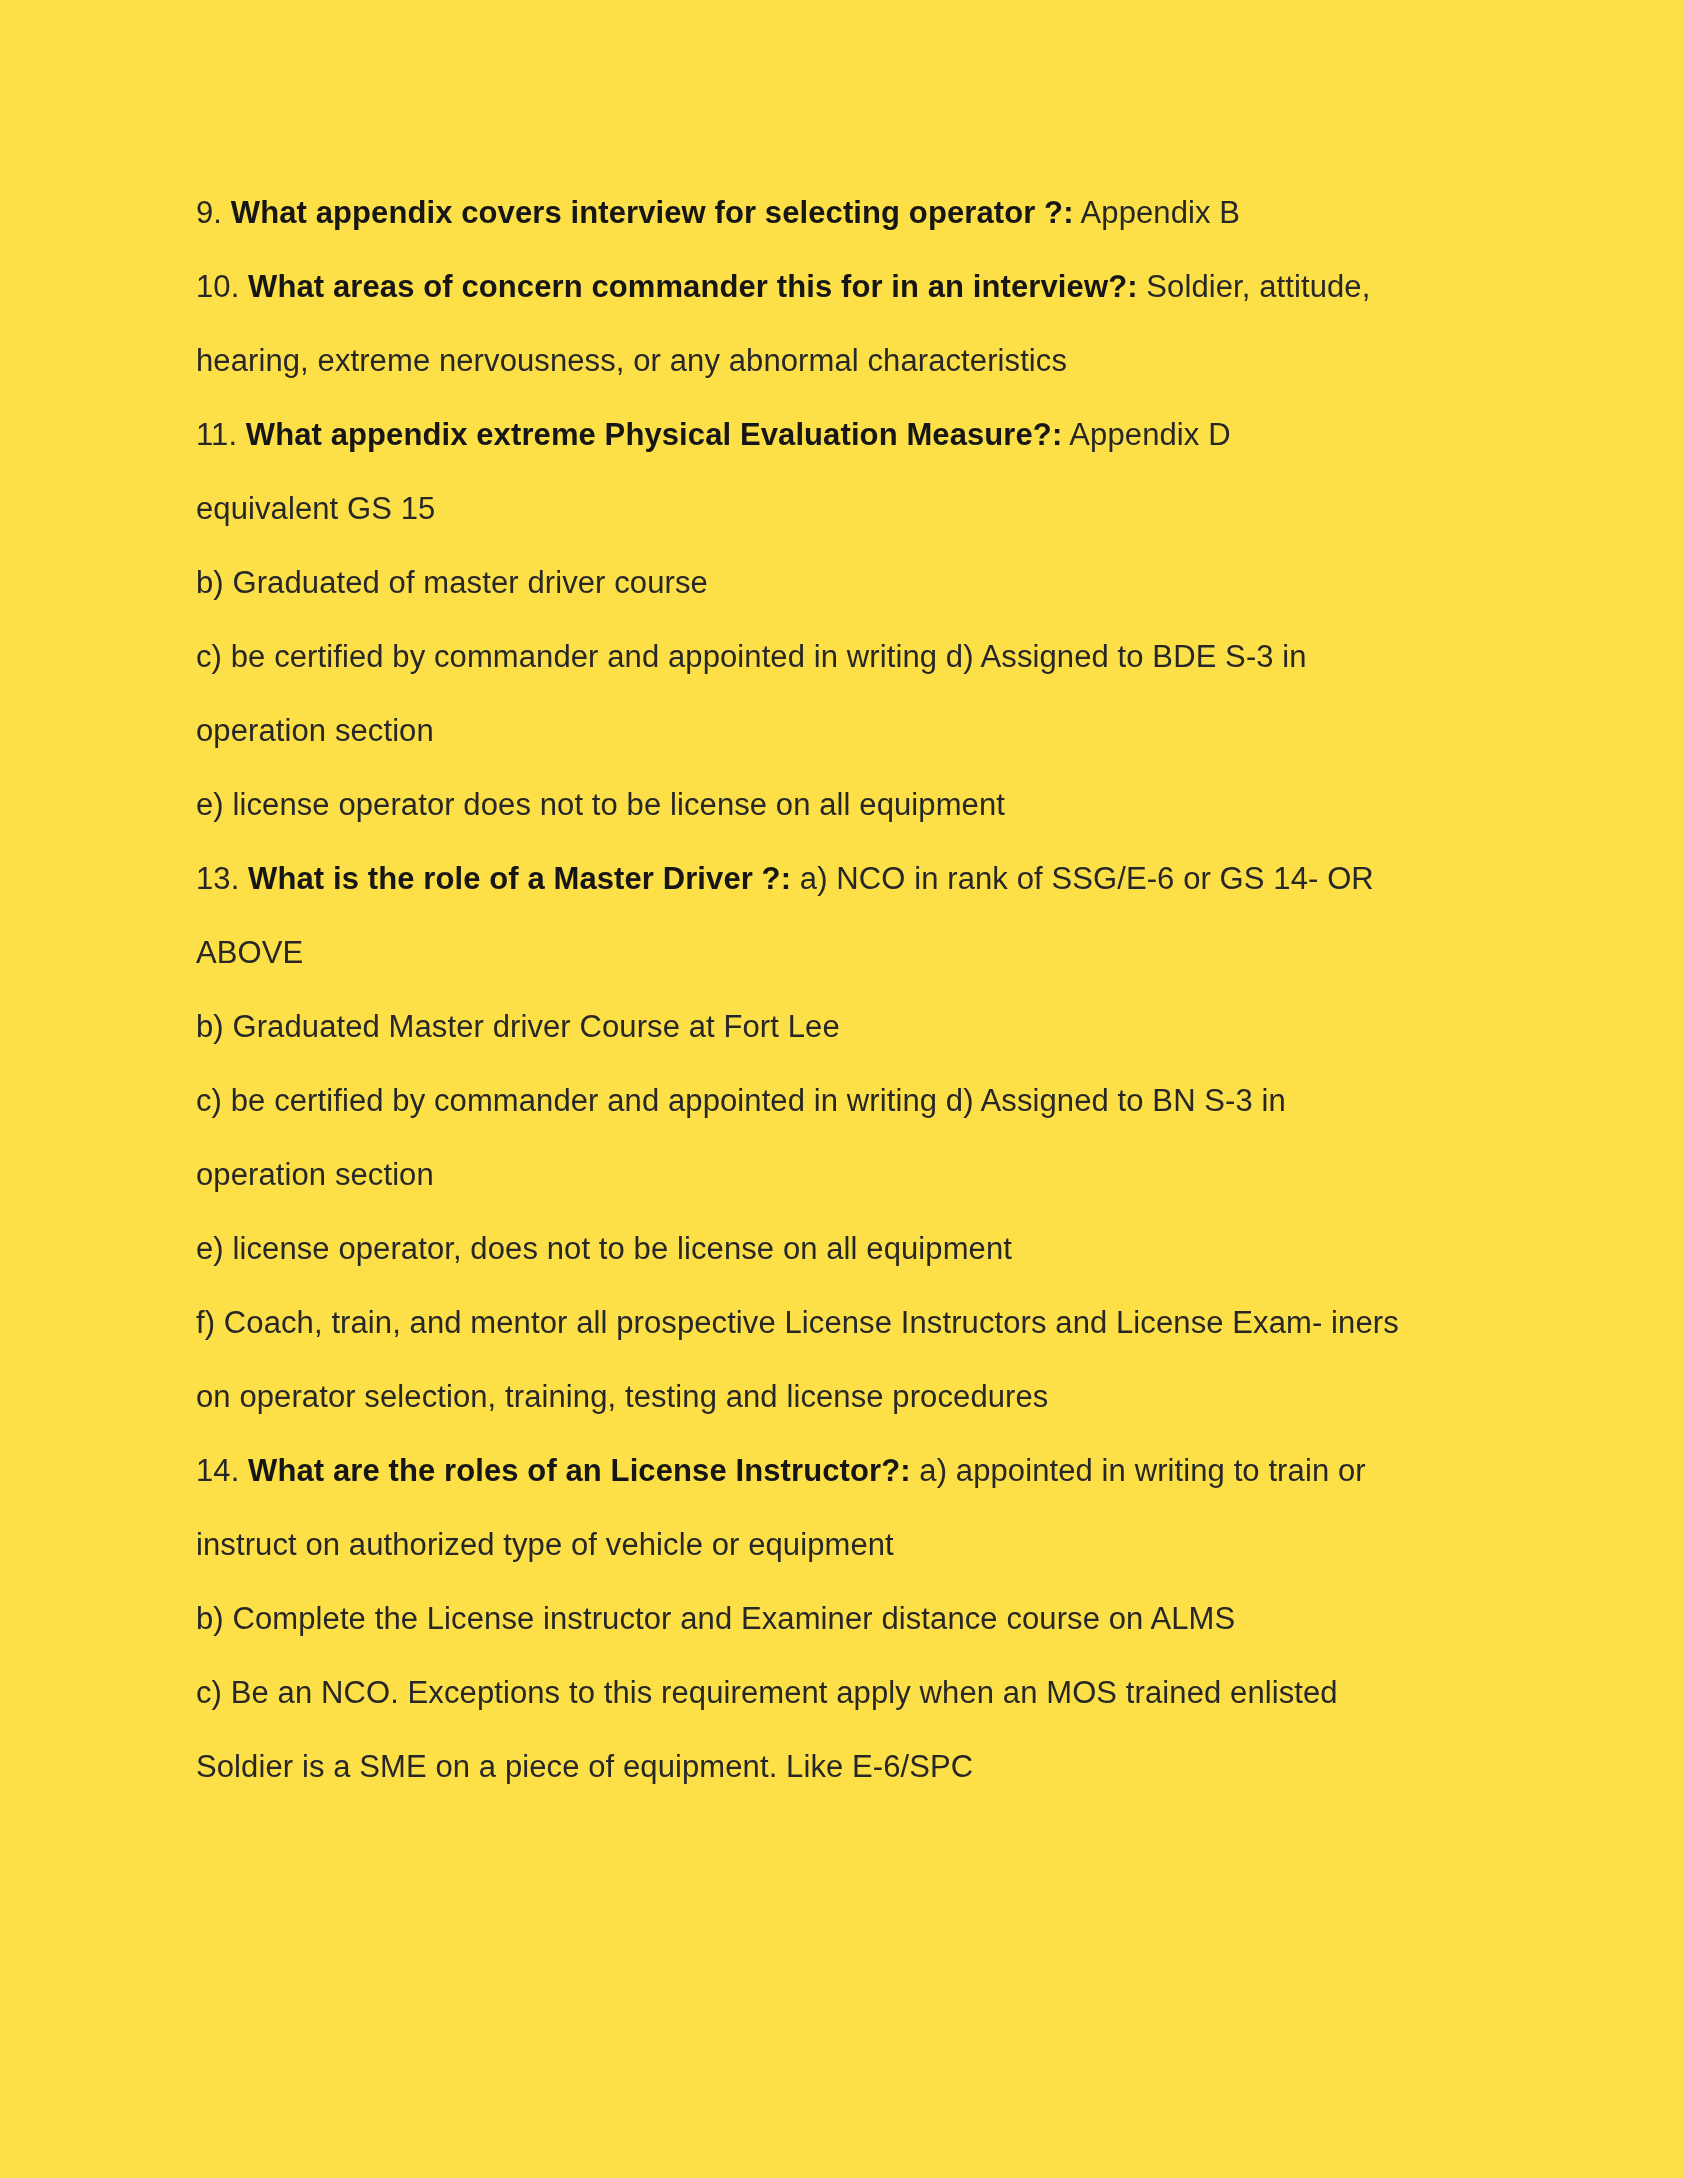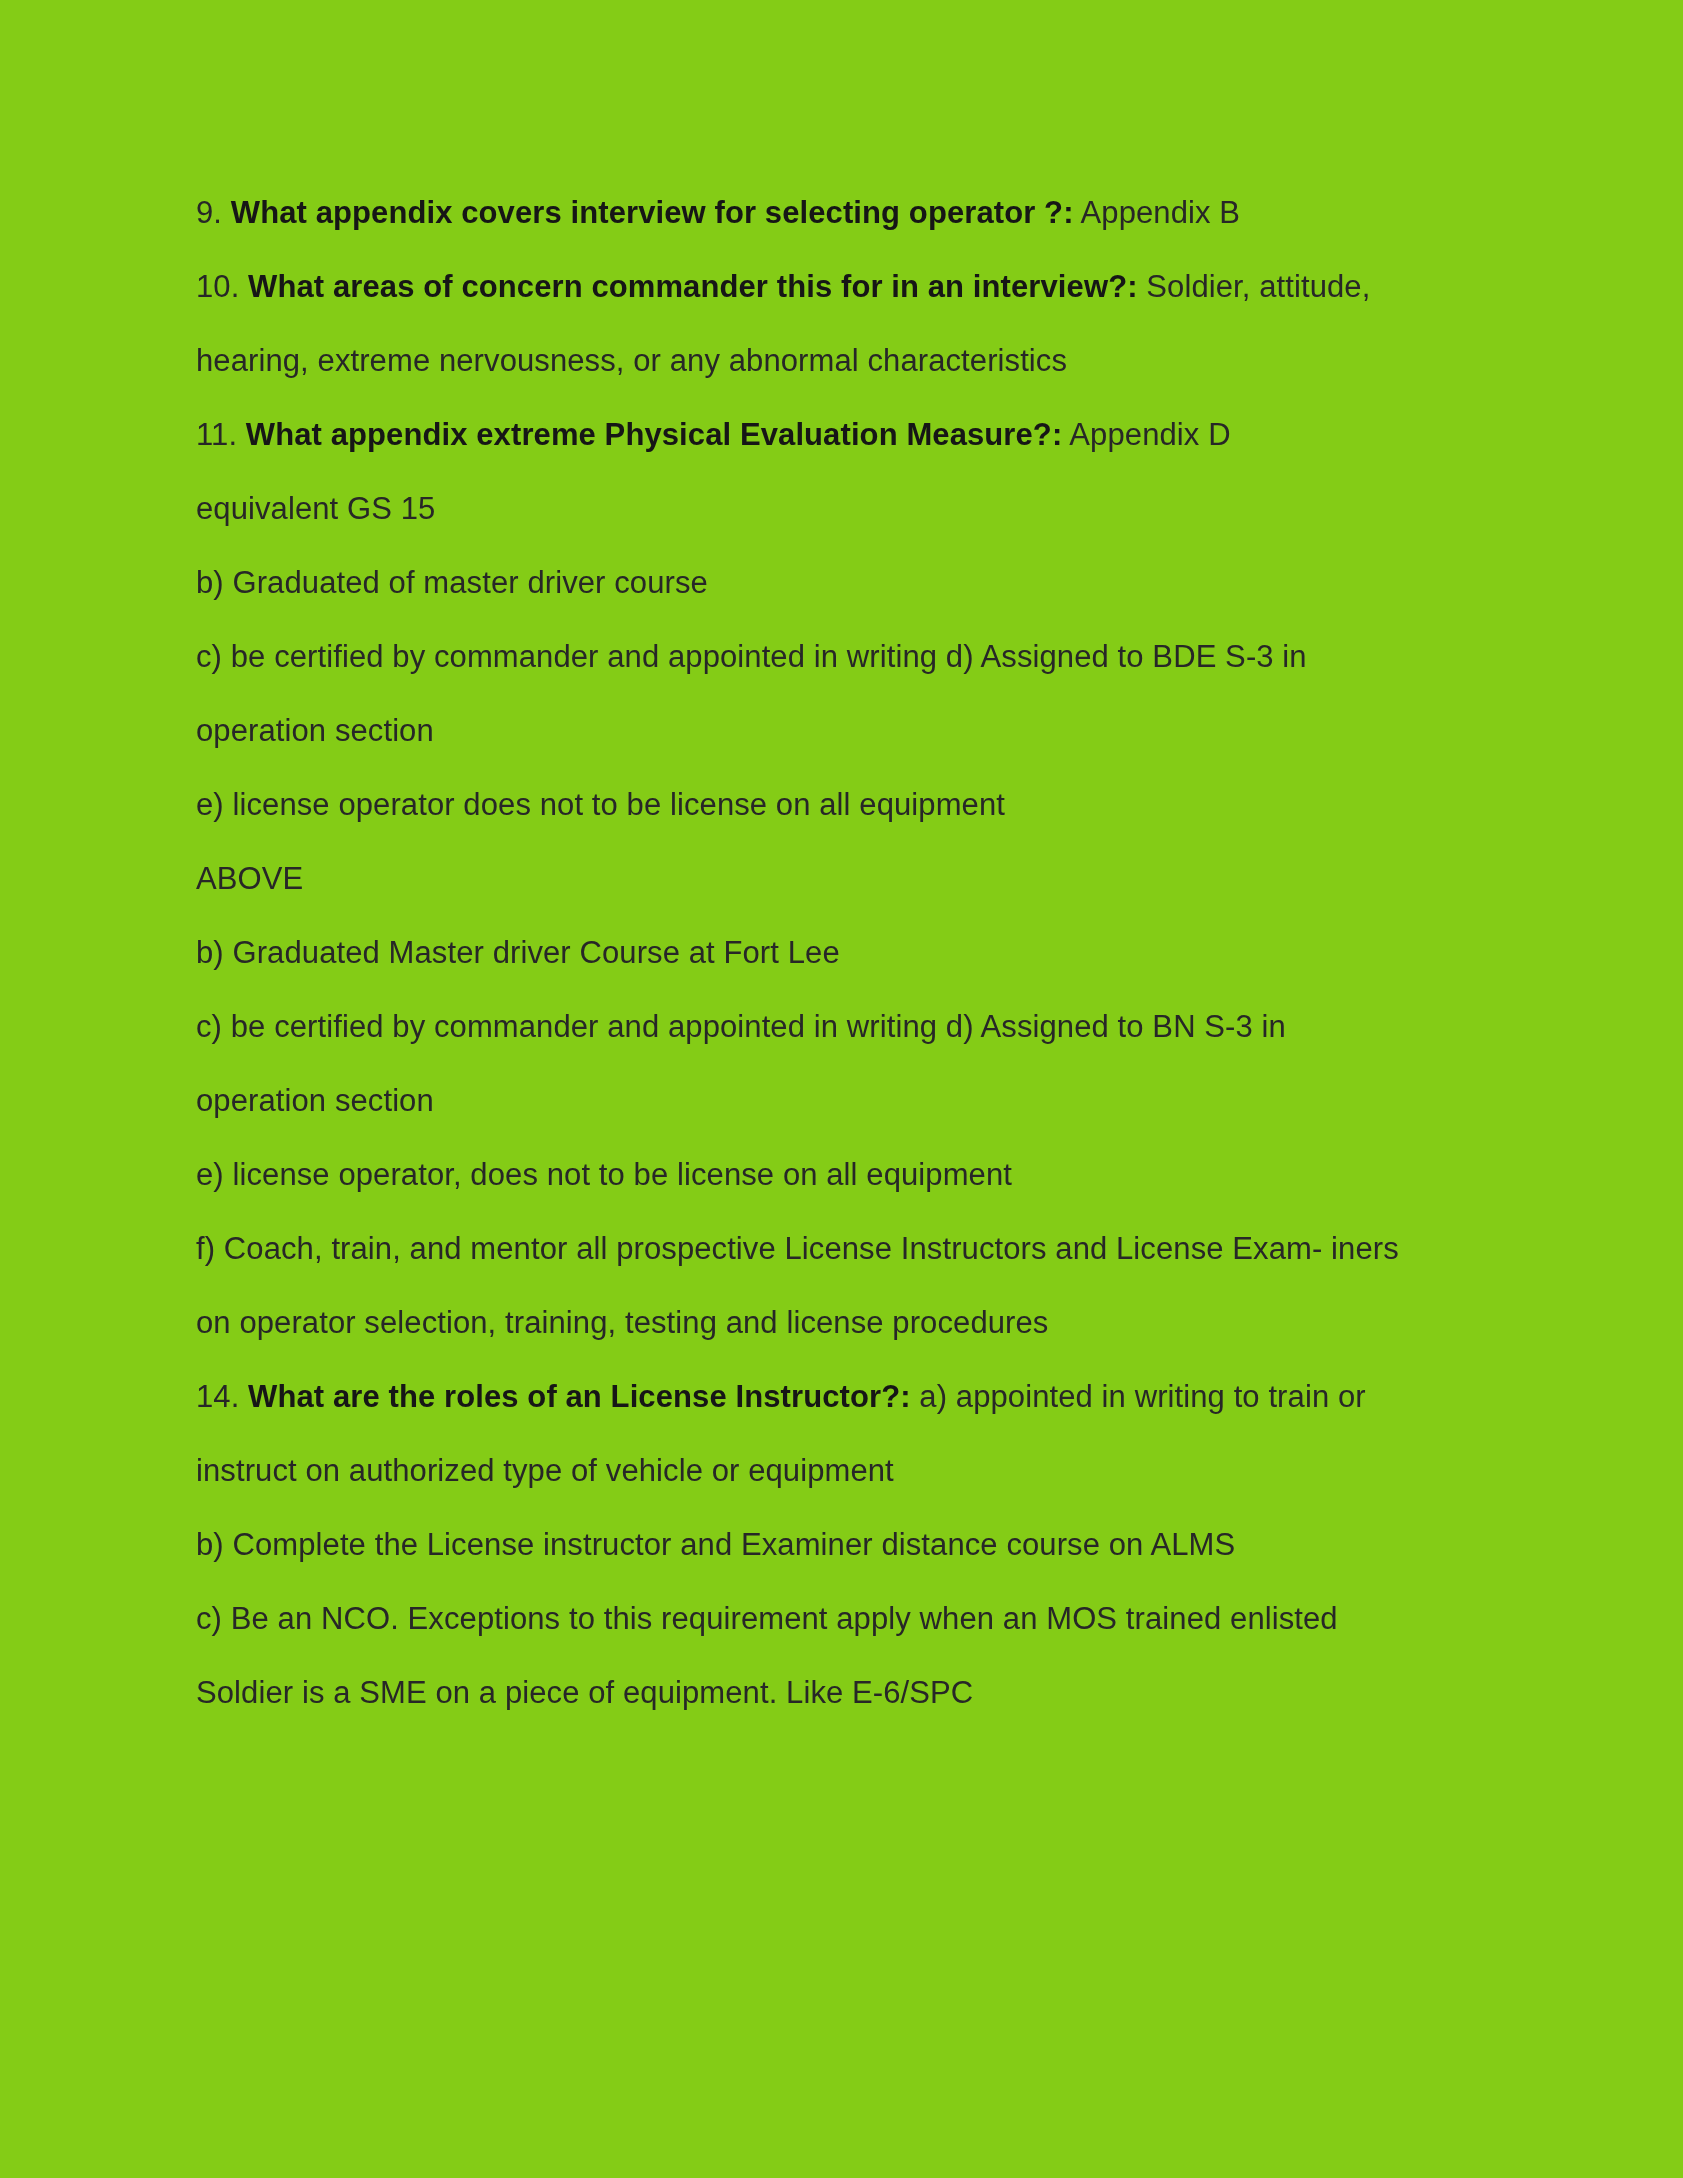--- a/index.html
+++ b/index.html
@@ -15,21 +15,21 @@
     font-family: "Liberation Sans", sans-serif;
     color: #272727;
     overflow: hidden;
   }
   .page {
     position: absolute;
     top: 0;
     left: 0;
     width: 1683px;
     height: 2178px;
-    background: #84cc16;
+    background: #fde047;
   }
   .content {
     position: absolute;
     left: 196px;
     top: 176px;
     width: 1307px;
   }
   .line {
     font-size: 31px;
     line-height: 74px;
@@ -56,20 +56,21 @@
   <div class="content" id="doc-body">
       <div class="line"><span class="num">9. </span><span class="q">What appendix covers interview for selecting operator ?:</span><span class="a"> Appendix B</span></div>
       <div class="line"><span class="num">10. </span><span class="q">What areas of concern commander this for in an interview?:</span><span class="a"> Soldier, attitude,</span></div>
       <div class="line"><span class="a">hearing, extreme nervousness, or any abnormal characteristics</span></div>
       <div class="line"><span class="num">11. </span><span class="q">What appendix extreme Physical Evaluation Measure?:</span><span class="a"> Appendix D</span></div>
       <div class="line"><span class="a">equivalent GS 15</span></div>
       <div class="line"><span class="a">b) Graduated of master driver course</span></div>
       <div class="line"><span class="a">c) be certified by commander and appointed in writing d) Assigned to BDE S-3 in</span></div>
       <div class="line"><span class="a">operation section</span></div>
       <div class="line"><span class="a">e) license operator does not to be license on all equipment</span></div>
+      <div class="line"><span class="num">13. </span><span class="q">What is the role of a Master Driver ?:</span><span class="a"> a) NCO in rank of SSG/E-6 or GS 14- OR</span></div>
       <div class="line"><span class="a">ABOVE</span></div>
       <div class="line"><span class="a">b) Graduated Master driver Course at Fort Lee</span></div>
       <div class="line"><span class="a">c) be certified by commander and appointed in writing d) Assigned to BN S-3 in</span></div>
       <div class="line"><span class="a">operation section</span></div>
       <div class="line"><span class="a">e) license operator, does not to be license on all equipment</span></div>
       <div class="line"><span class="a">f) Coach, train, and mentor all prospective License Instructors and License Exam- iners</span></div>
       <div class="line"><span class="a">on operator selection, training, testing and license procedures</span></div>
       <div class="line"><span class="num">14. </span><span class="q">What are the roles of an License Instructor?:</span><span class="a"> a) appointed in writing to train or</span></div>
       <div class="line"><span class="a">instruct on authorized type of vehicle or equipment</span></div>
       <div class="line"><span class="a">b) Complete the License instructor and Examiner distance course on ALMS</span></div>

